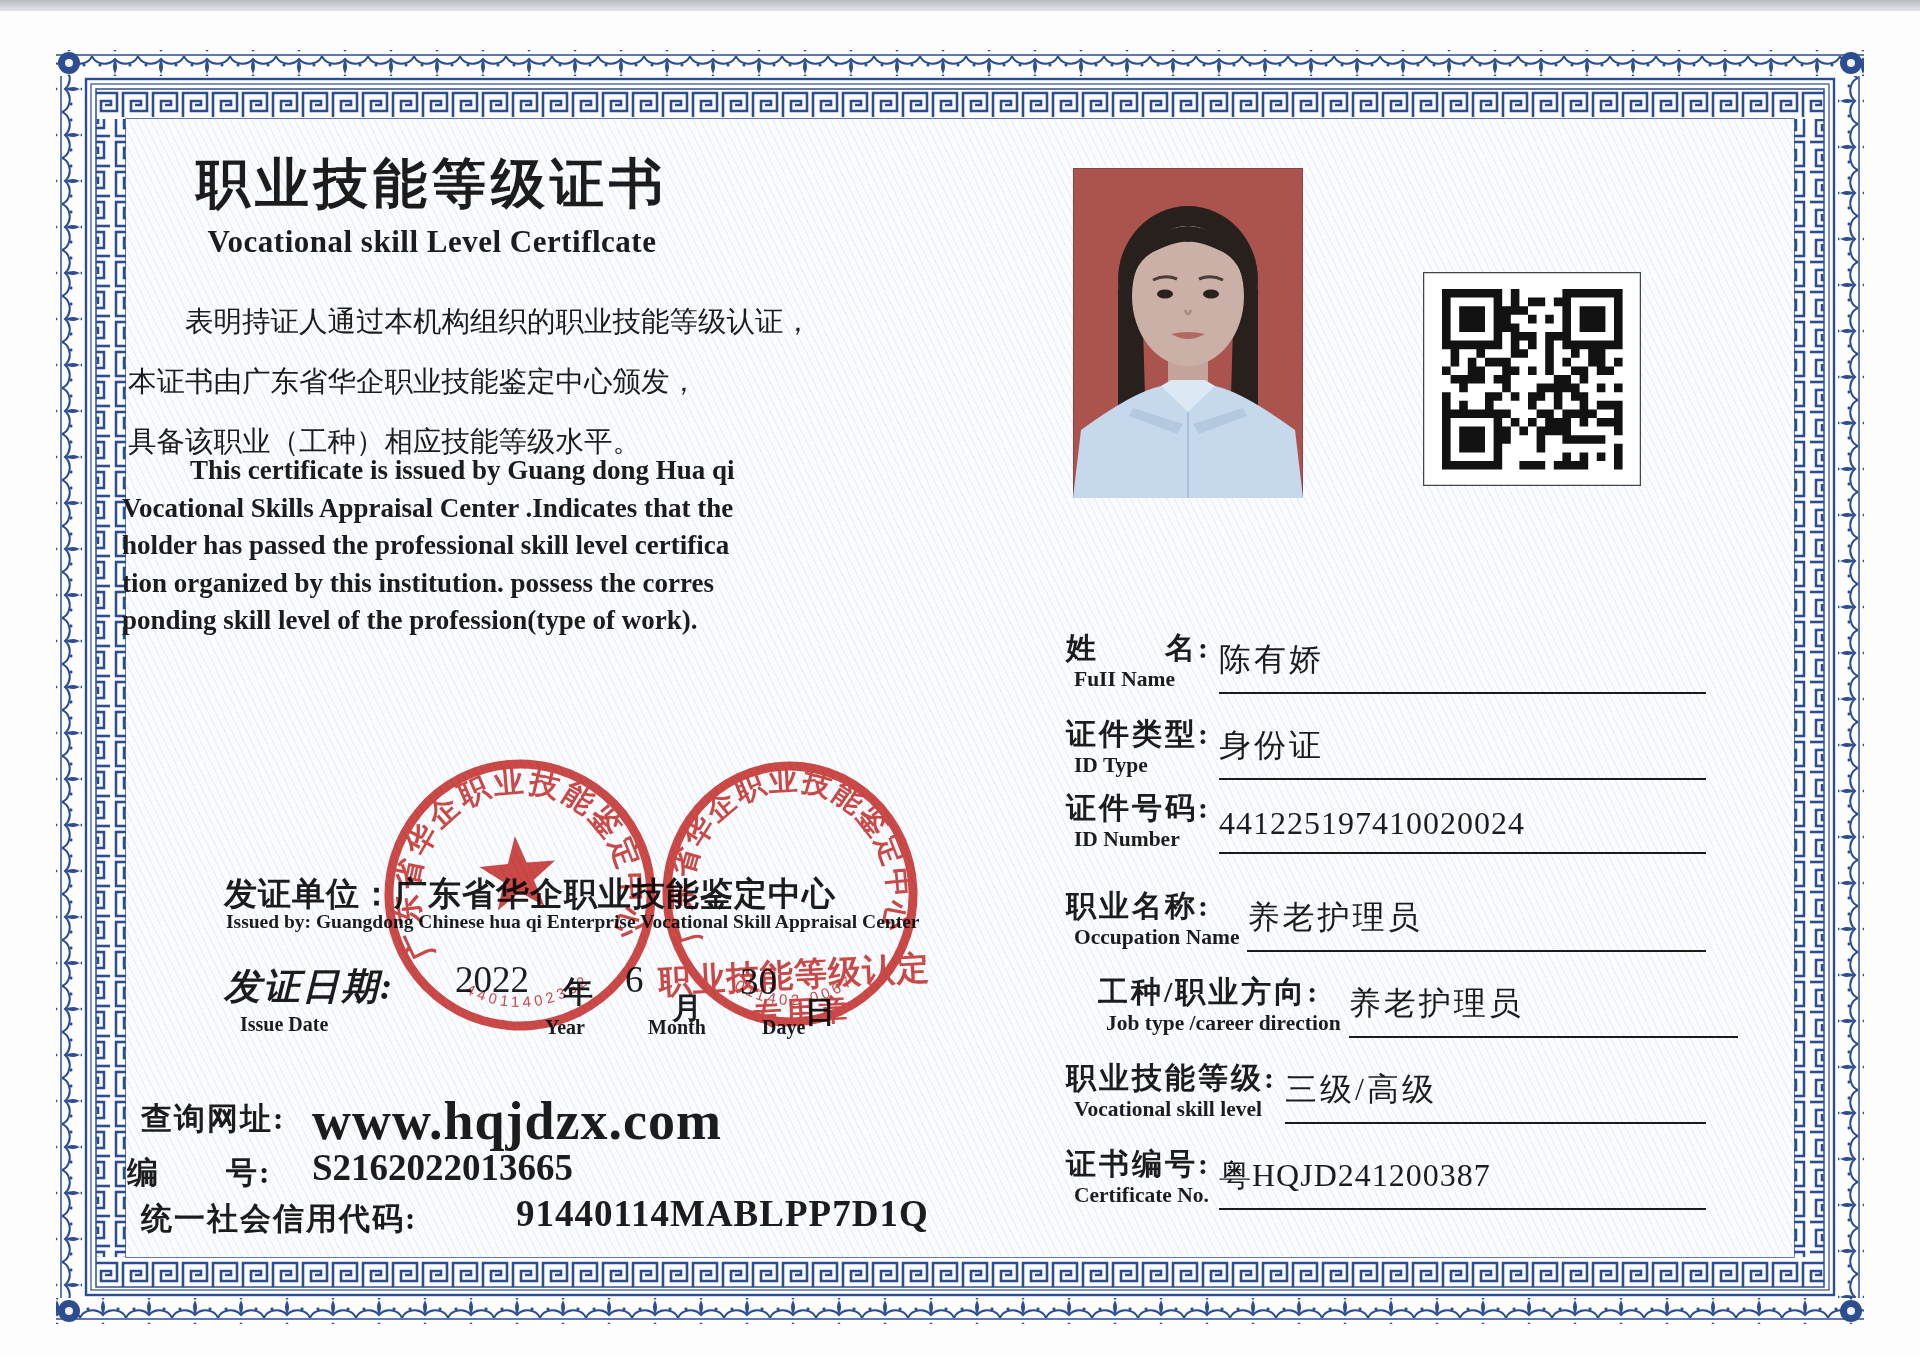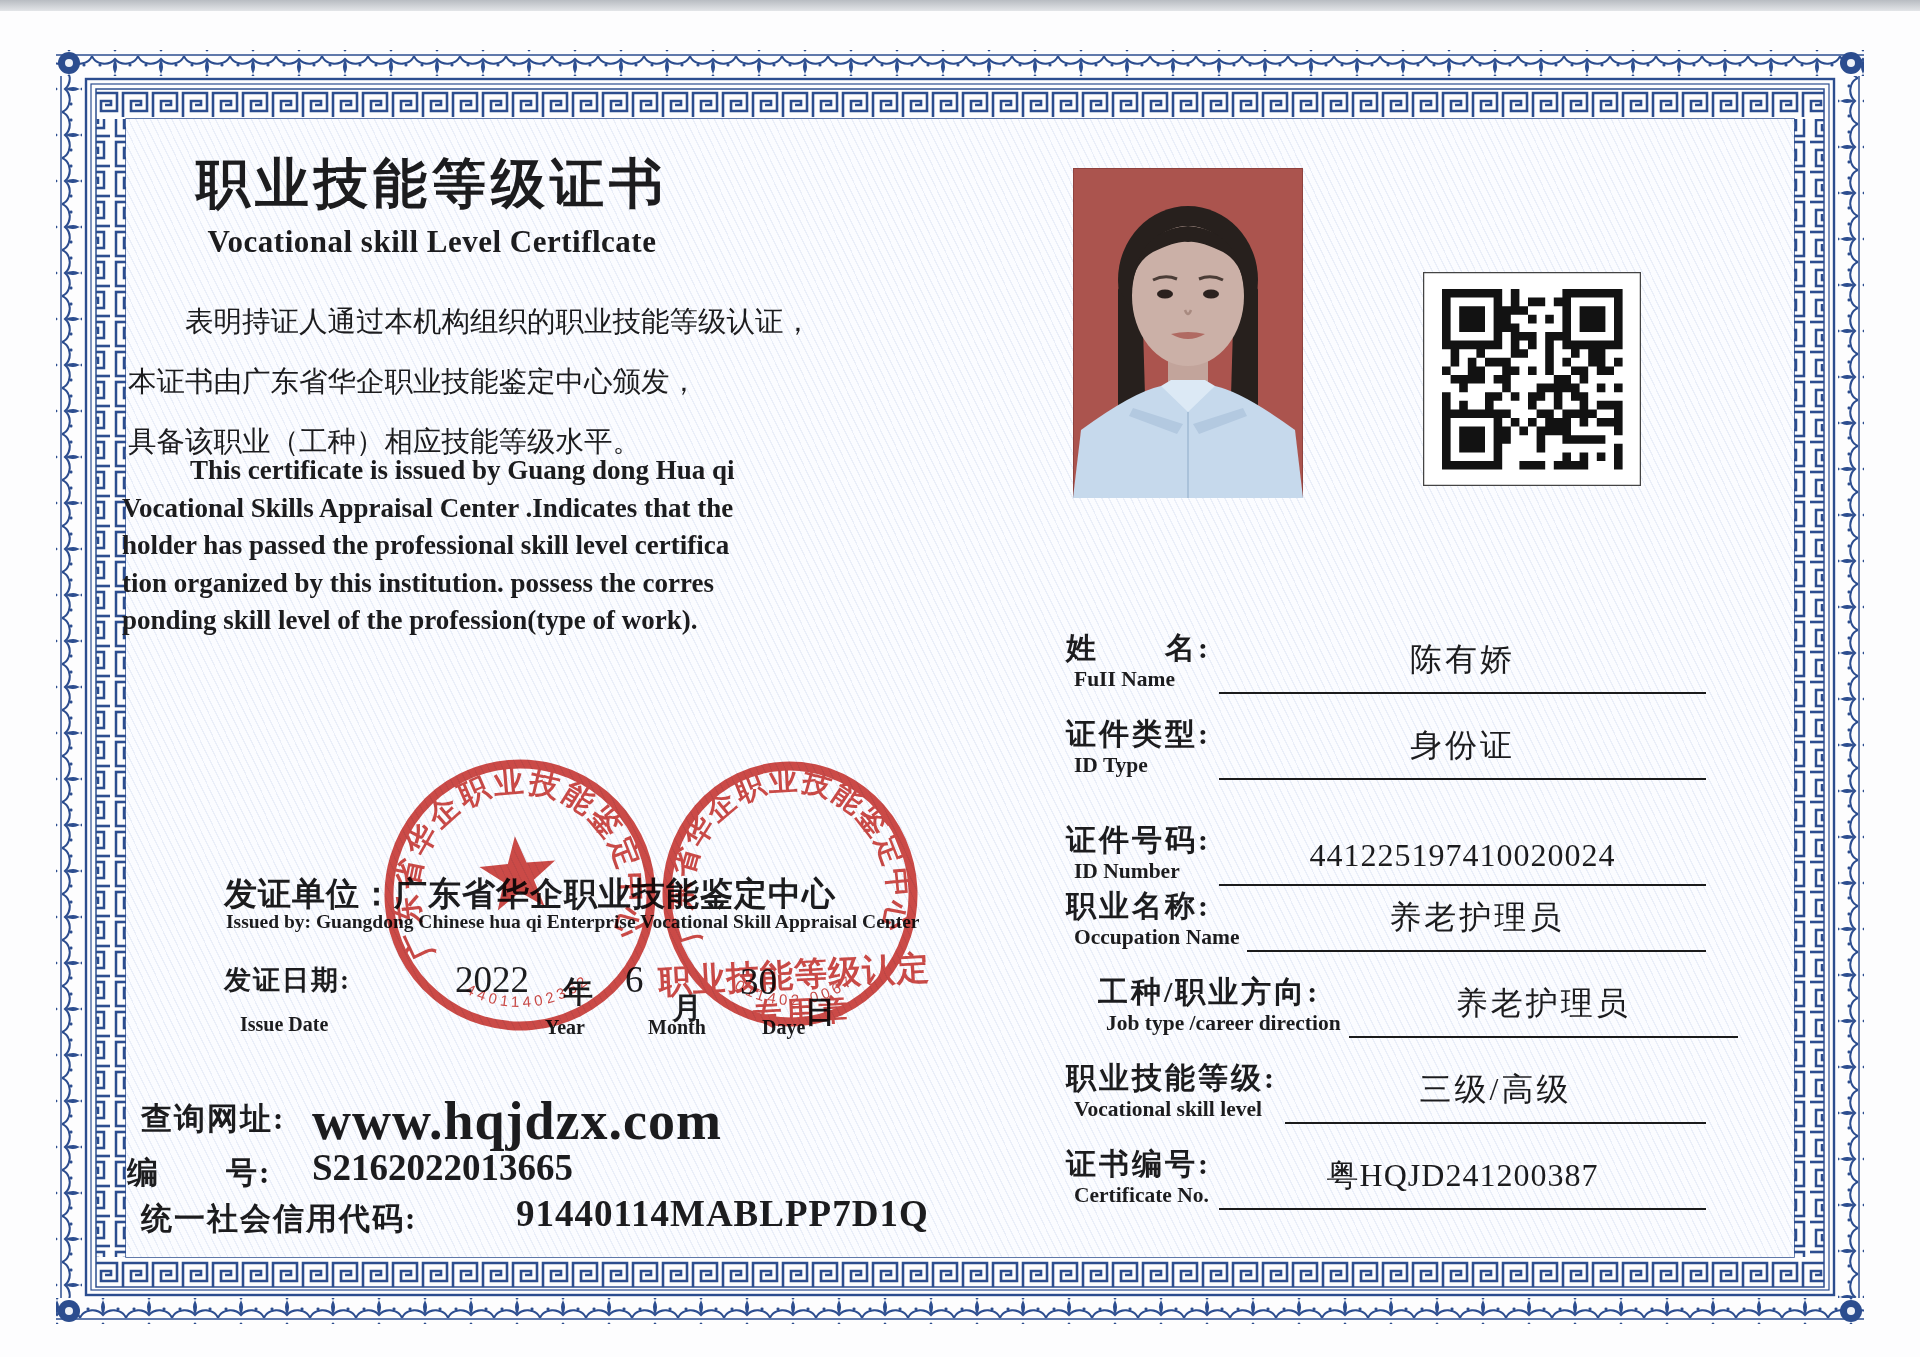--- a/index.html
+++ b/index.html
@@ -19,36 +19,36 @@
   .title-en{left:126px;top:224px;width:612px;text-align:center;font-size:31px;font-weight:600;
       letter-spacing:.5px;}
   .intro-zh{left:128px;top:292px;width:636px;font-size:28.5px;line-height:60px;}
   .intro-zh .ln{white-space:nowrap;}
   .intro-zh .ln:first-child{text-indent:2em;}
   .intro-en{left:122px;top:452px;width:648px;font-size:27px;line-height:37.5px;font-weight:600;}
   .intro-en .ln{white-space:nowrap;}
   .intro-en .ln:first-child{padding-left:68px;}
   .issuer-zh{left:224px;top:872px;font-size:33px;font-weight:600;letter-spacing:1px;white-space:nowrap;}
   .issuer-en{left:226px;top:911px;font-size:19.5px;font-weight:600;white-space:nowrap;}
-  .dlabel{font-size:27px;font-weight:600;letter-spacing:2px;}
+  .dlabel{font-size:37px;font-weight:600;letter-spacing:2px;font-style:italic;}
   .dsub{font-size:20px;font-weight:600;}
   .dnum{font-size:37px;}
   .dunit{font-size:30px;font-weight:600;}
   
   .flabel{font-size:31px;font-weight:600;letter-spacing:2px;white-space:nowrap;margin-left:11px;}
   .fval{font-family:"Liberation Serif",serif;font-weight:700;white-space:nowrap;}
   
   .f-row{position:absolute;left:1066px;width:640px;height:78px;display:flex;align-items:flex-end;}
   .f-label{flex:0 0 auto;padding-bottom:2px;}
   .f-label .zh{font-size:30px;font-weight:600;letter-spacing:3px;white-space:nowrap;line-height:36px;}
   .f-label .en{font-size:21.5px;font-weight:600;padding-left:8px;white-space:nowrap;line-height:26px;}
-  .f-line{flex:1 1 auto;margin-left:8px;border-bottom:2px solid #1b1b1b;text-align:center;
+  .f-line{flex:1 1 auto;margin-left:8px;border-bottom:2px solid #1b1b1b;
       padding-bottom:10px;}
   .f-value{font-size:32px;letter-spacing:3px;white-space:nowrap;}
-  .row1{top:616px;} .row2{top:702px;} .row3{top:808px;} .row4{top:874px;}
+  .row1{top:616px;} .row2{top:702px;} .row3{top:776px;} .row4{top:874px;}
   .row5{top:960px;margin-left:32px;} .row6{top:1046px;} .row7{top:1132px;}
 </style>
 </head>
 <body>
 
 <div class="scan-strip"></div>
 
 <svg class="overlay" width="1920" height="1357">
   <defs>
     <pattern id="meander" width="30" height="30" patternUnits="userSpaceOnUse">

